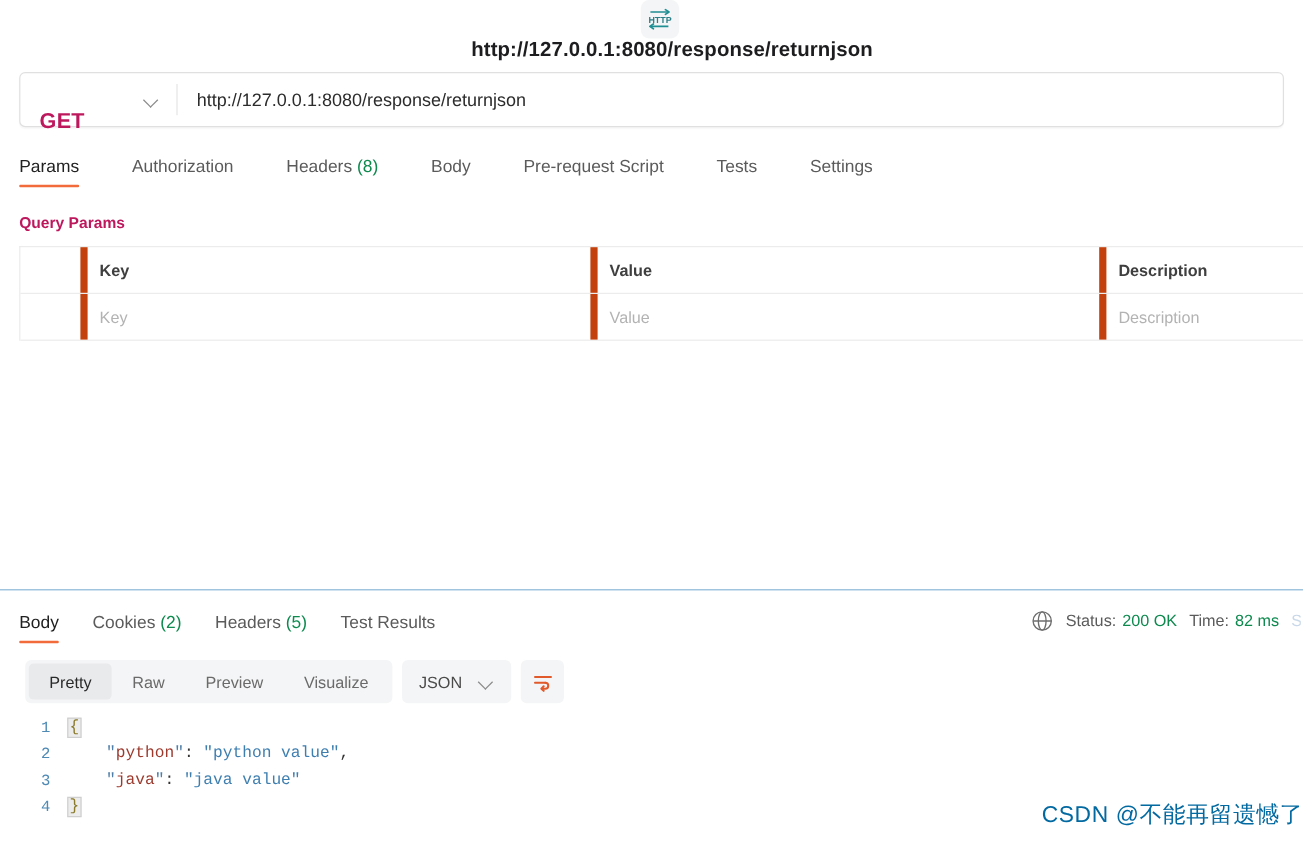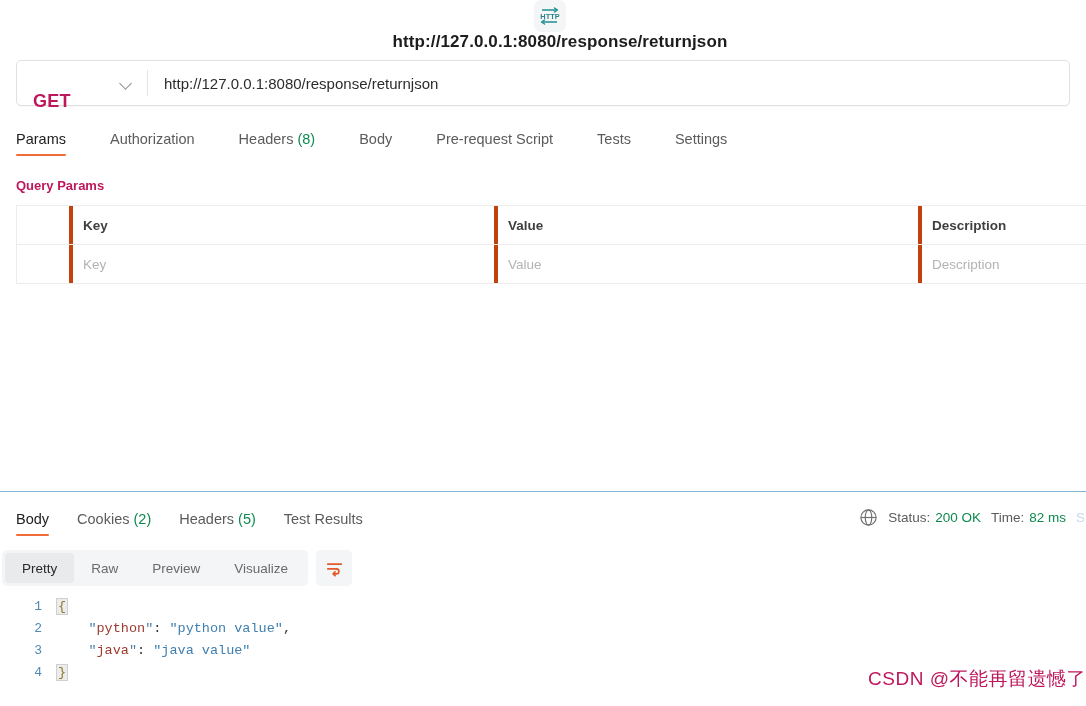--- a/index.html
+++ b/index.html
@@ -135,21 +135,21 @@
     width: 1086px;
     border-top: 1px solid #ececec;
     border-left: 1px solid #ececec;
   }
   .trow {
     display: flex;
     height: 39px;
     border-bottom: 1px solid #ececec;
   }
   .tcell {
-    border-right: 4px solid #c2410c;
+    border-right: 6px solid #c2410c;
     display: flex;
     align-items: center;
     padding: 0 10px;
     font-size: 13.5px;
   }
   .c-check { width: 56px; }
   .c-key   { width: 425px; }
   .c-val   { width: 424px; }
   .c-desc  { width: 180px; border-right: none; }
   .trow.head .tcell { font-weight: bold; color: #3f3f3f; }
@@ -182,21 +182,21 @@
     padding-right: 2px;
     white-space: nowrap;
   }
   .globe-icon { display: inline-flex; align-items: center; }
   .stat-val { color: #0e8a4f; }
   .size-cut { color: #c8d8e8; overflow: hidden; width: 8px; }
 
   
   .resp-toolbar {
     position: absolute;
-    left: 2px; top: 550px;
+    left: 21px; top: 550px;
     display: flex;
     align-items: center;
     gap: 8px;
   }
   .seg-group {
     display: flex;
     align-items: center;
     background: #f4f5f6;
     border-radius: 5px;
     height: 36px;
@@ -264,21 +264,21 @@
   .k-quote { color: #4f7fa8; }
   .k-name  { color: #9c3a2e; margin-top: 22px; }
   .v-str   { color: #3f7fb0; }
   .punct   { color: #333; }
 
   
   .watermark {
     position: absolute;
     right: 0; bottom: 14px;
     font-size: 19px;
-    color: #be185d;
+    color: #0369a1;
     letter-spacing: 0.5px;
     user-select: none;
     white-space: nowrap;
     padding-right: 0px;
   }
 </style>
 </head>
 <body>
 
 <div class="titlebar">
@@ -389,20 +389,24 @@
       <span>Raw</span>
     </div>
     <div class="seg">
       <span>Preview</span>
     </div>
     <div class="seg">
       <span>Visualize</span>
     </div>
   </div>
 
+  <div class="fmt-select">
+    <span>JSON</span>
+    <span class="chev"></span>
+  </div>
 
   <div class="wrap-btn">
     <svg width="19" height="19" viewBox="0 0 20 20">
       <line x1="3" y1="5.5" x2="17" y2="5.5" stroke="#e05a2b" stroke-width="1.8" stroke-linecap="round"></line>
       <line x1="3" y1="10.5" x2="12" y2="10.5" stroke="#e05a2b" stroke-width="1.8" stroke-linecap="round"></line>
       <path d="M12 10.5 a2.6 2.6 0 0 1 0 5.2 H9" stroke="#e05a2b" stroke-width="1.8" fill="none" stroke-linecap="round"></path>
       <path d="M10.6 13.6 L8.6 15.7 L10.6 17.6" stroke="#e05a2b" stroke-width="1.8" fill="none" stroke-linecap="round" stroke-linejoin="round"></path>
     </svg>
   </div>
 </div>

